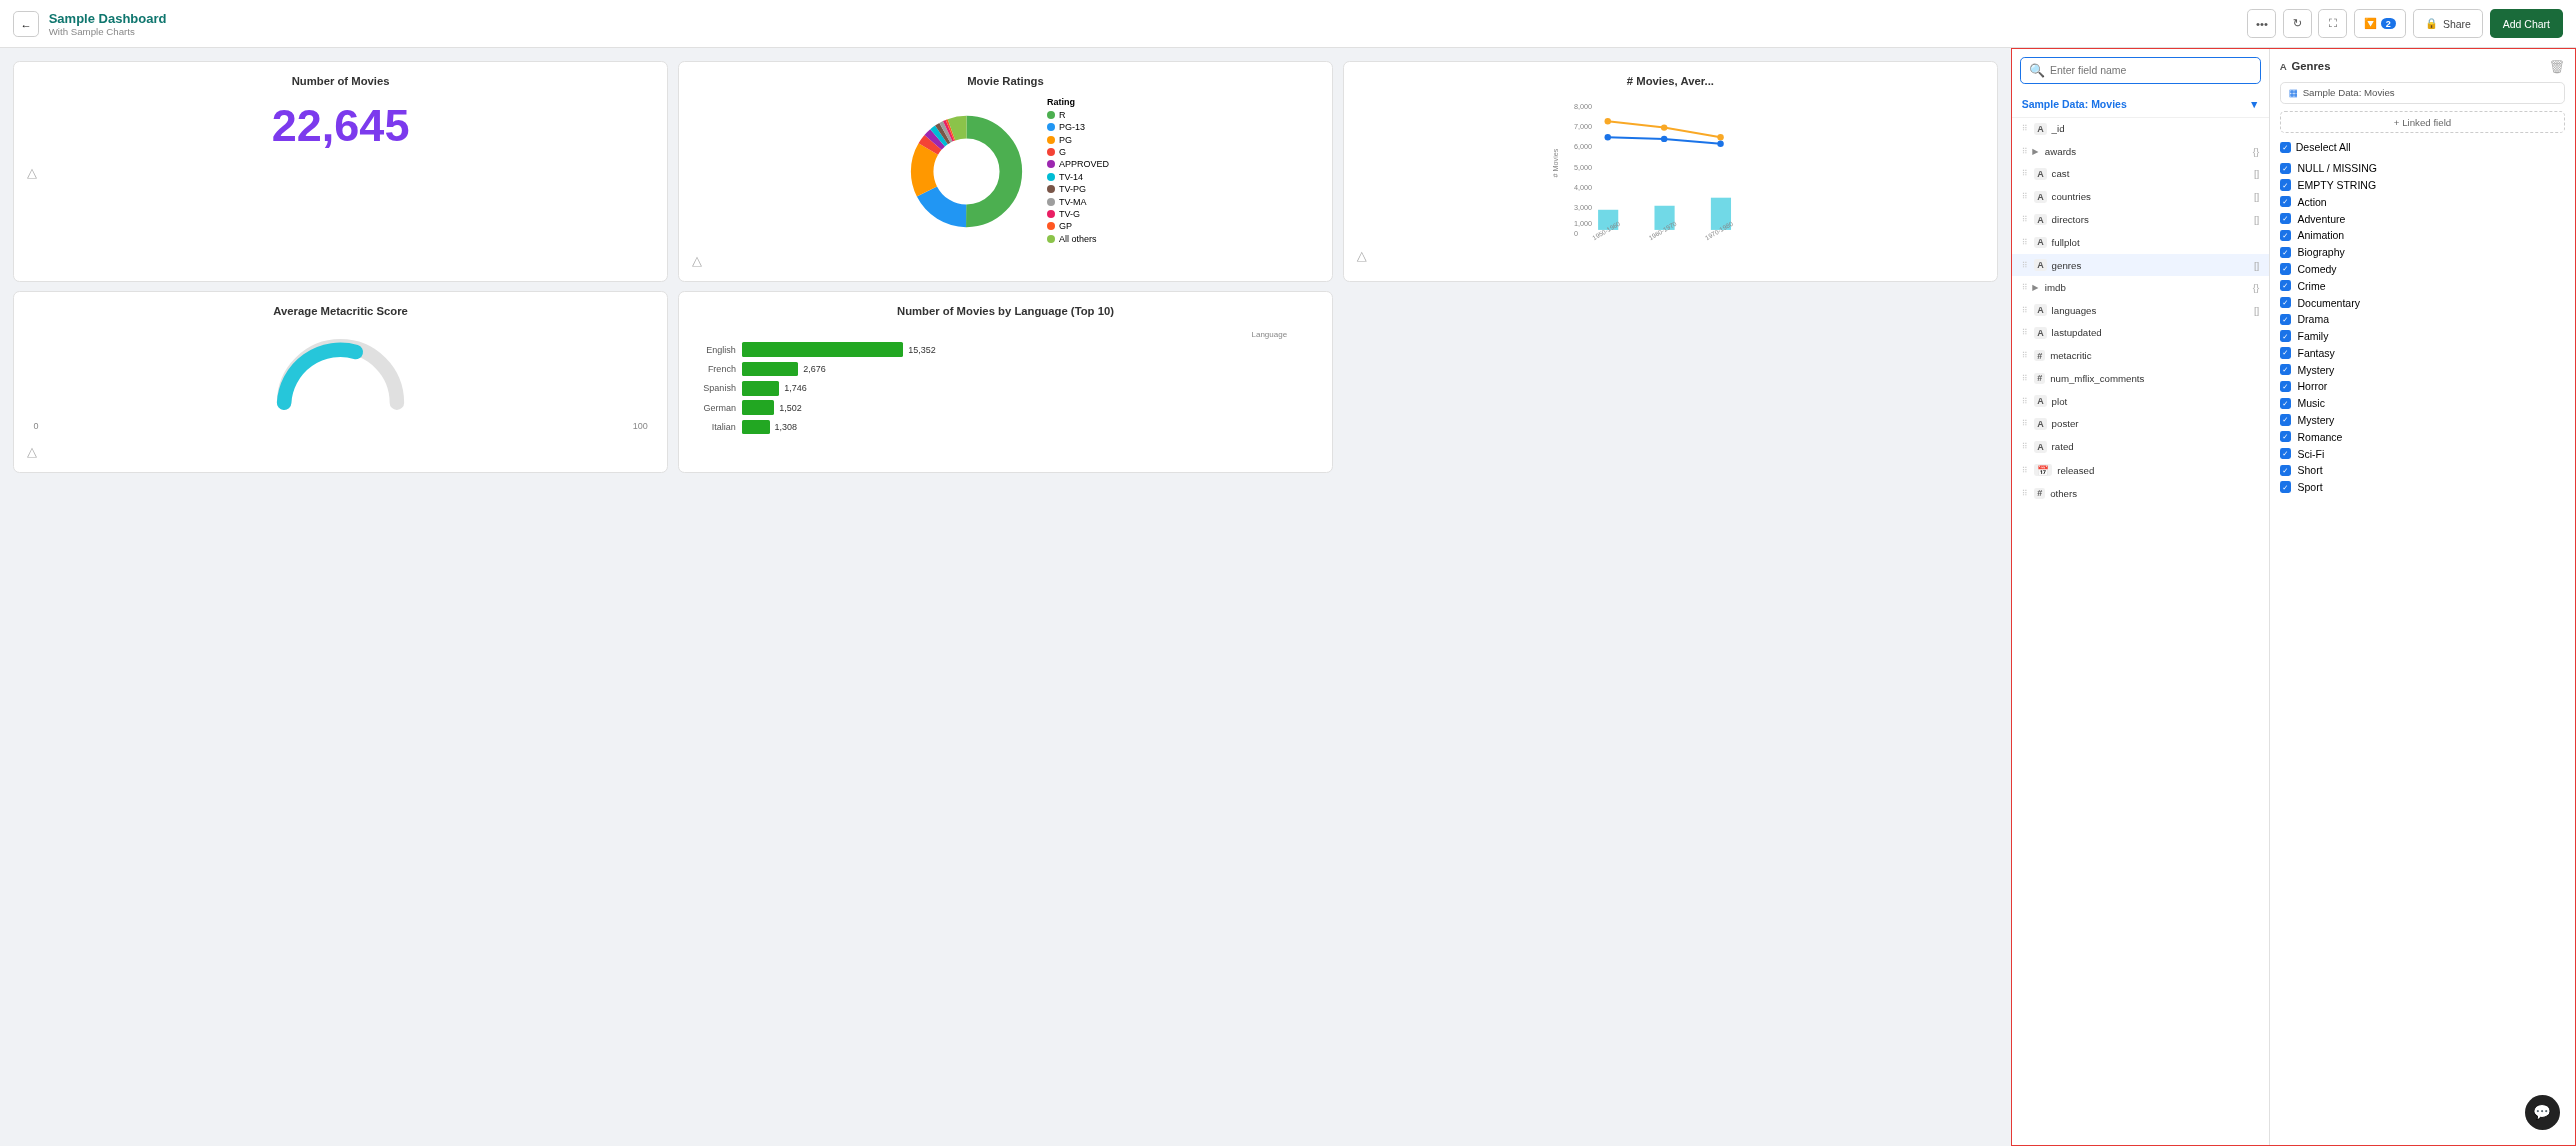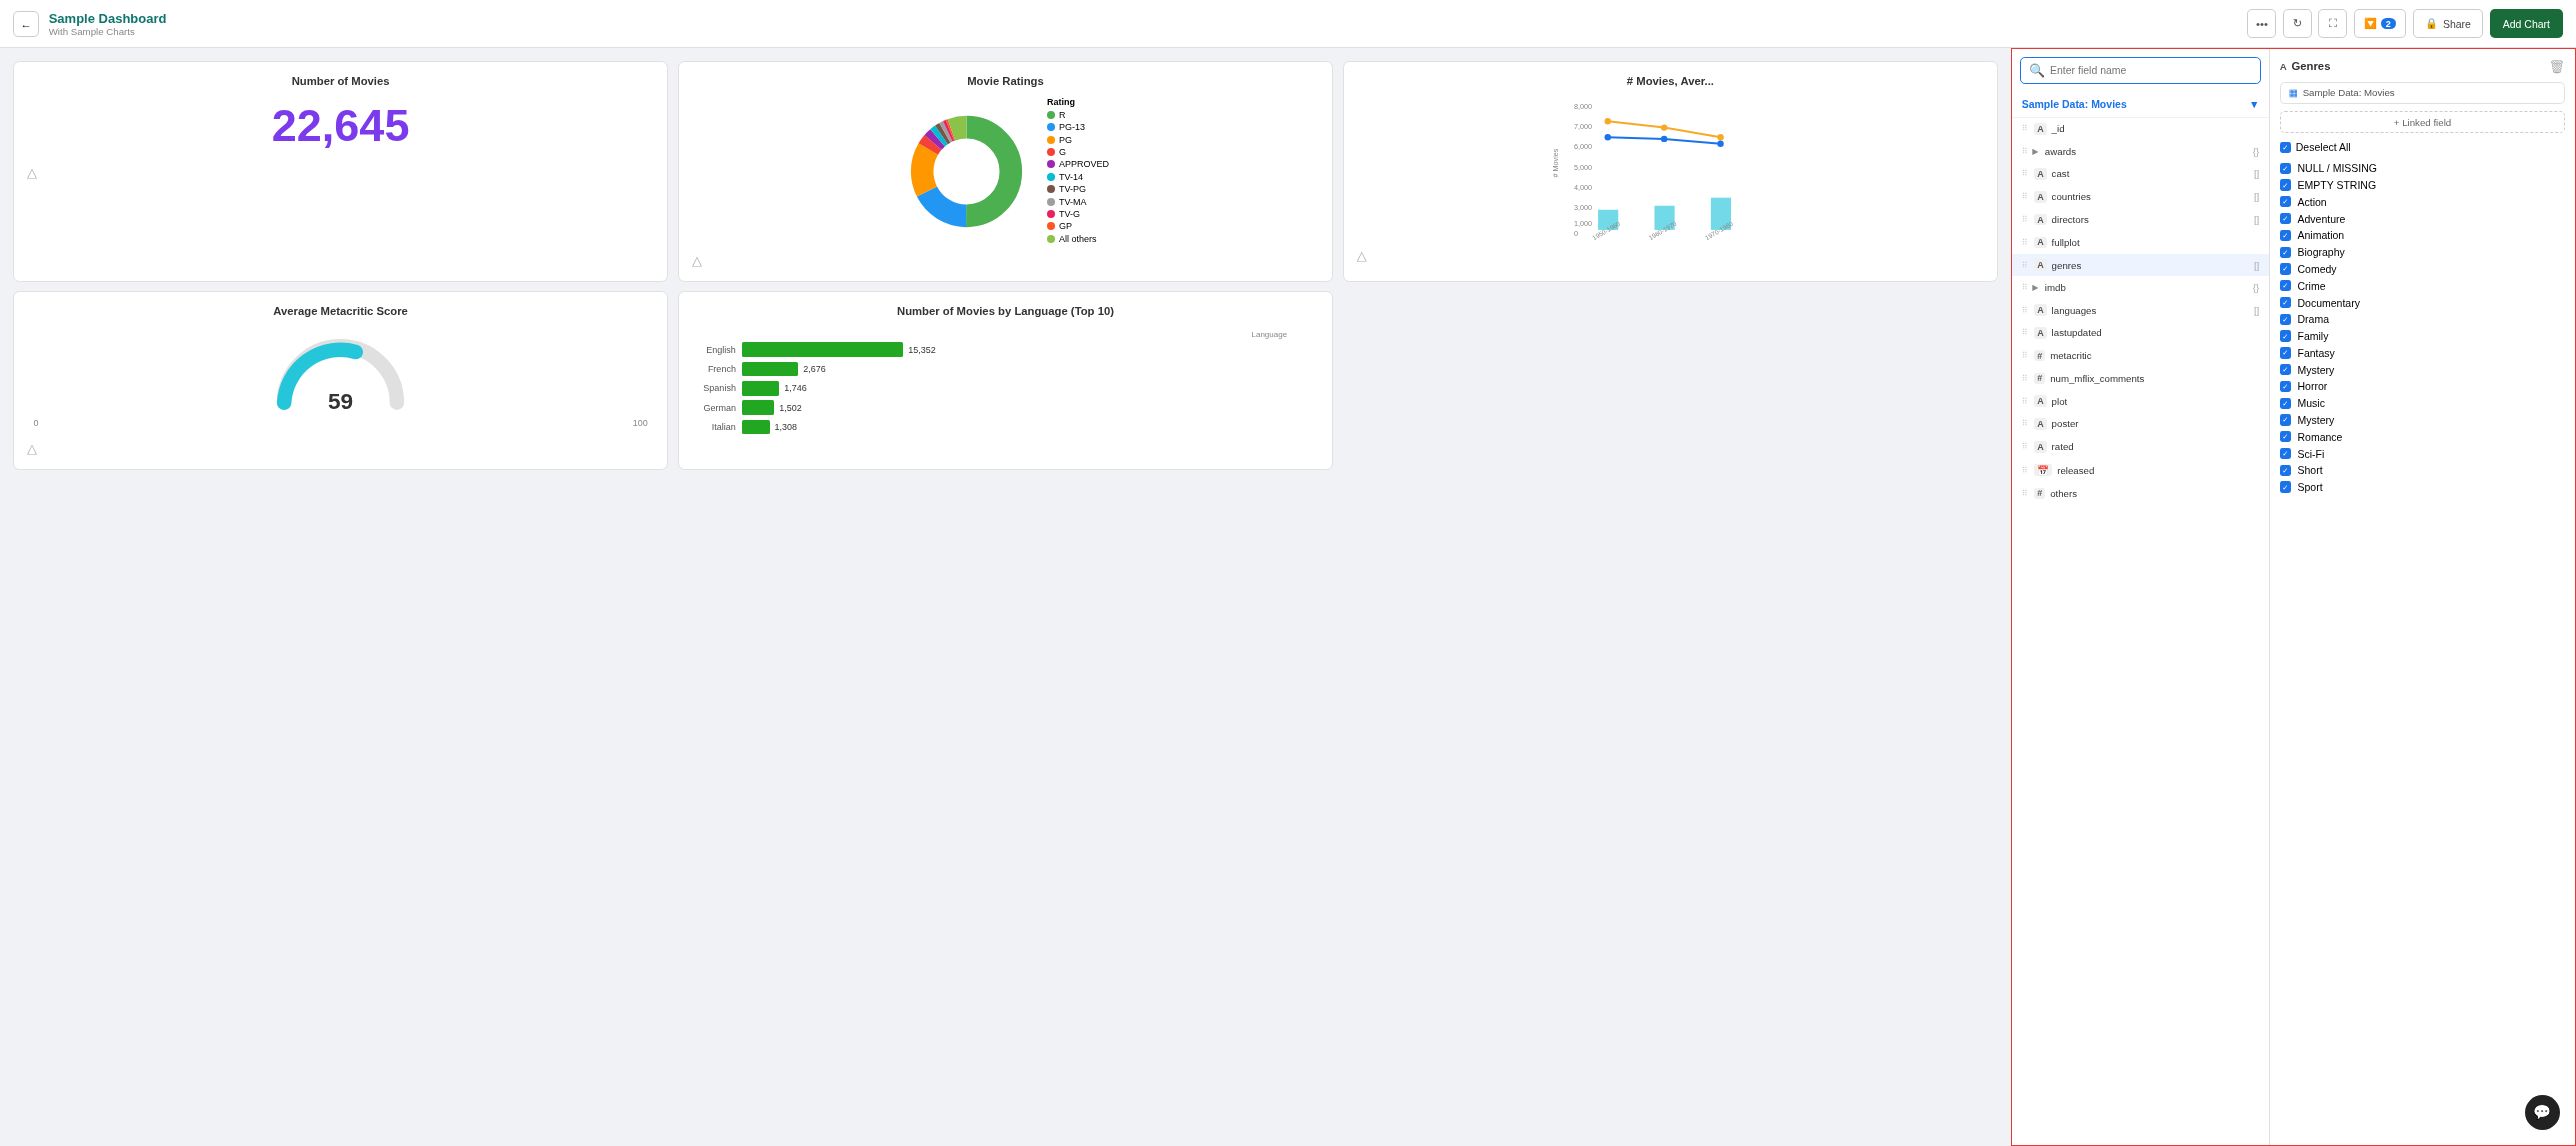--- a/index.html
+++ b/index.html
@@ -317,23 +317,20 @@
 
       <div class="chart-card">
         <div class="chart-title">Average Metacritic Score</div>
         <div class="gauge-container">
           <svg width="145" height="81" viewBox="0 0 180 100">
 
             <path d="M20,85 A70,70,0,0,1,160,85" fill="none" stroke="#e0e0e0" stroke-width="18" stroke-linecap="round"></path>
 
             <path d="M20,85 A70,70,0,0,1,109,22" fill="none" stroke="#26c6da" stroke-width="18" stroke-linecap="round"></path>
           </svg>
-          <div style="margin-top:-32px;">
-            <div class="gauge-number">59</div>
-          </div>
           <div class="gauge-labels">
             <span>0</span>
             <span>100</span>
           </div>
         </div>
         <div class="filter-icon">△</div>
       </div>
 
       <div class="chart-card">
         <div class="chart-title">Number of Movies by Language (Top 10)</div>

